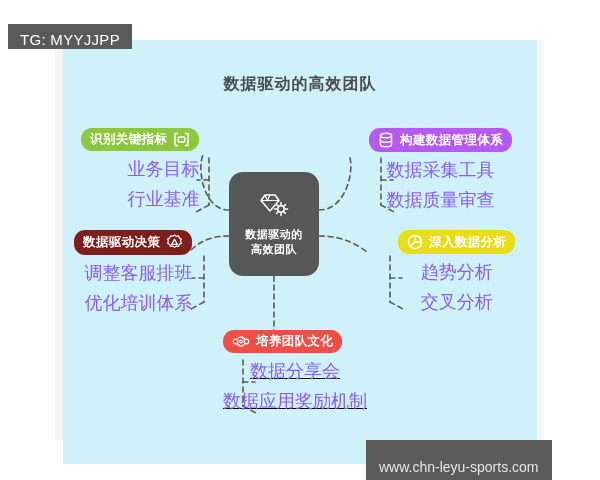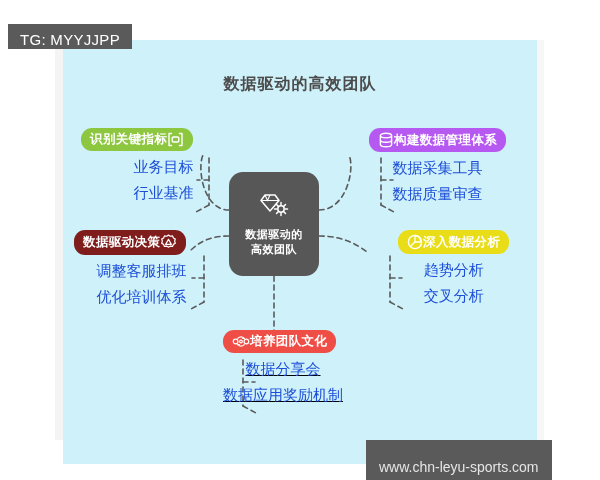--- a/index.html
+++ b/index.html
@@ -118,42 +118,43 @@
   }
 
   
   .branch {
     position: absolute;
     z-index: 20;
   }
   .pill {
     display: inline-flex;
     align-items: center;
+    gap: 6px;
     border-radius: 11px;
     padding: 4px 9px;
     white-space: nowrap;
   }
   .pill .pill-label {
     color: #ffffff;
     font-size: 12.5px;
     font-weight: bold;
     letter-spacing: 0.4px;
     line-height: 1.2;
   }
   .pill .pill-icon { display: inline-flex; }
 
   .sub-list {
     margin-top: 5px;
     display: flex;
     flex-direction: column;
     gap: 4px;
   }
   .sub-item {
-    font-size: 15px;
-    color: #1d4ed8;
+    font-size: 18px;
+    color: #8b5cf6;
     line-height: 1.45;
     white-space: nowrap;
   }
   .align-right .pill { flex-direction: row; }
   .align-right .sub-list { align-items: flex-end; }
   .align-left .sub-list { align-items: center; }
 
   
   #b-kpi      { left: 18px;  top: 88px; }
   #b-decision { left: 11px;  top: 190px; }

